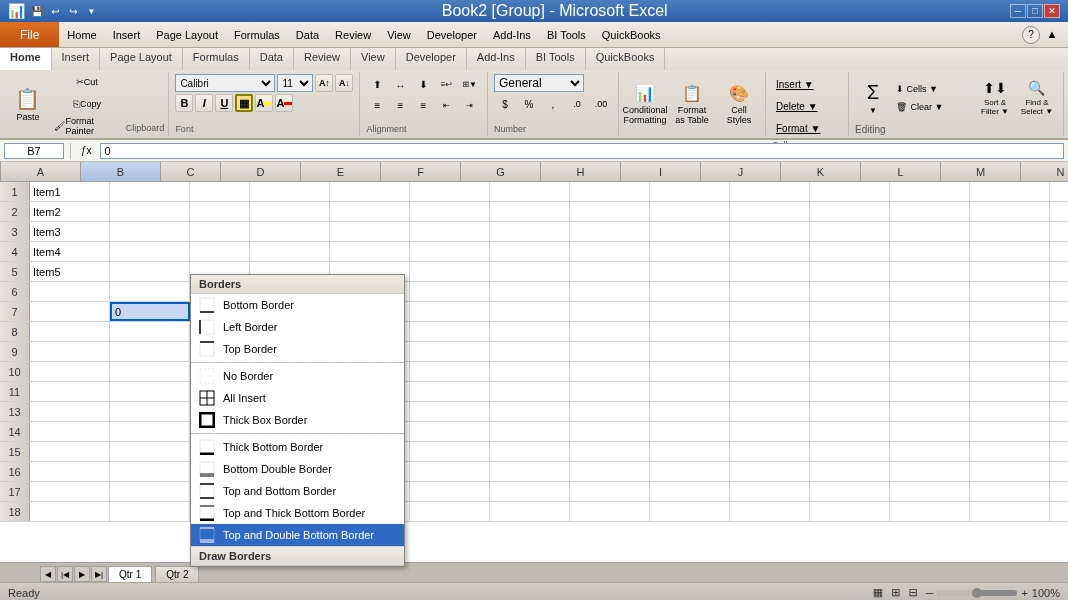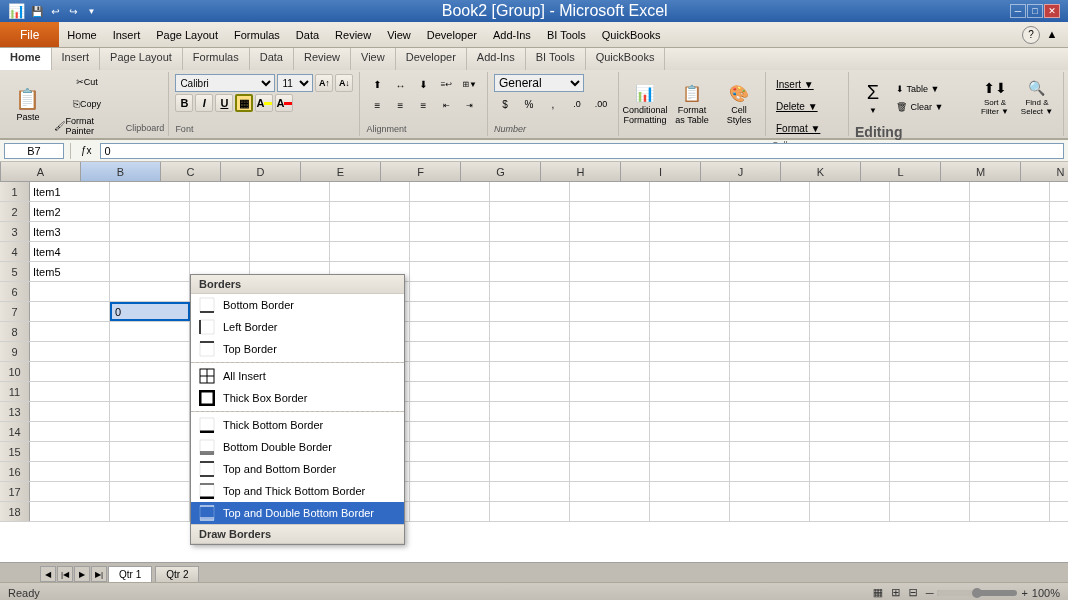--- a/index.html
+++ b/index.html
@@ -198,21 +198,21 @@
 
     <div style="display:flex;flex-direction:column;border-right:1px solid #c0bcb4;padding:2px 6px;gap:1px;">
       <select style="width:90px;height:18px;font-size:12px;border:1px solid #7f9db9;margin-bottom:1px;"><option>General</option></select>
       <div style="display:flex;gap:2px;align-items:center;">
         <div class="rb-btn">$</div>
         <div class="rb-btn">%</div>
         <div class="rb-btn">,</div>
         <div class="rb-btn" style="font-size:9px;">.0</div>
         <div class="rb-btn" style="font-size:9px;">.00</div>
       </div>
-      <div style="font-size:9px;color:#555;margin-top:auto;font-style:italic;">Number</div>
+      <div style="font-size:9px;color:#555;margin-top:auto;">Number</div>
     </div>
 
     <div style="display:flex;border-right:1px solid #c0bcb4;padding:2px 4px;align-items:center;gap:3px;">
       <div class="ribbon-btn-large">
         <div style="font-size:16px;">📊</div>
         <div style="font-size:9px;text-align:center;">Conditional<br>Formatting</div>
       </div>
       <div class="ribbon-btn-large">
         <div style="font-size:16px;">📋</div>
         <div style="font-size:9px;text-align:center;">Format<br>as Table</div>
@@ -238,41 +238,41 @@
 
     <div style="display:flex;flex-direction:column;border-right:1px solid #c0bcb4;padding:2px 6px;gap:2px;">
       <div style="display:flex;gap:2px;">
         <div class="ribbon-btn-large" style="width:36px;height:48px;">
           <div style="font-size:20px;">Σ</div>
           <div style="font-size:8px;">▼</div>
         </div>
         <div style="display:flex;flex-direction:column;gap:1px;justify-content:center;">
           <div class="ribbon-btn-small">
             <span>⬇</span>
-            <span>Table ▼</span>
+            <span>Cells ▼</span>
           </div>
           <div class="ribbon-btn-small">
             <span>🗑</span>
             <span>Clear ▼</span>
           </div>
         </div>
         <div style="display:flex;flex-direction:column;gap:1px;justify-content:center;">
           <div class="ribbon-btn-large" style="width:40px;height:48px;">
             <div style="font-size:14px;">⬆⬇</div>
             <div style="font-size:8px;text-align:center;">Sort &amp;<br>Filter ▼</div>
           </div>
         </div>
         <div style="display:flex;flex-direction:column;gap:1px;justify-content:center;">
           <div class="ribbon-btn-large" style="width:40px;height:48px;">
             <div style="font-size:14px;">🔍</div>
             <div style="font-size:8px;text-align:center;">Find &amp;<br>Select ▼</div>
           </div>
         </div>
       </div>
-      <div style="font-size:14px;color:#555;margin-top:auto;font-weight:bold;">Editing</div>
+      <div style="font-size:10px;color:#555;margin-top:auto;">Editing</div>
     </div>
   </div>
 </div>
 
 <div id="formulabar">
   <input id="cell-ref" type="text" value="B7" style="">
   <div id="formula-sep"></div>
   <div style="font-size:10px;cursor:pointer;padding:0 4px;">ƒx</div>
   <input id="formula-input" type="text" value="0" style="">
 </div>
@@ -640,20 +640,28 @@
             <rect x="1" y="1" width="14" height="14" fill="none" stroke="#ccc" stroke-width="0.5"></rect>
             <line x1="1" y1="1" x2="15" y2="1" stroke="#000" stroke-width="1.5"></line>
           </svg>
       </div>
       <span>Top Border</span>
     </div>
 
 
     <div class="dd-separator"></div>
 
+    <div class="dd-item">
+      <div class="border-icon">
+        <svg width="16" height="16" viewBox="0 0 16 16">
+            <rect x="1" y="1" width="14" height="14" fill="none" stroke="#ccc" stroke-width="0.5" stroke-dasharray="2,2"></rect>
+          </svg>
+      </div>
+      <span>No Border</span>
+    </div>
 
     <div class="dd-item">
       <div class="border-icon">
         <svg width="16" height="16" viewBox="0 0 16 16">
             <rect x="1" y="1" width="14" height="14" fill="none" stroke="#000" stroke-width="1"></rect>
             <line x1="8" y1="1" x2="8" y2="15" stroke="#000" stroke-width="1"></line>
             <line x1="1" y1="8" x2="15" y2="8" stroke="#000" stroke-width="1"></line>
           </svg>
       </div>
       <span>All Insert</span>

